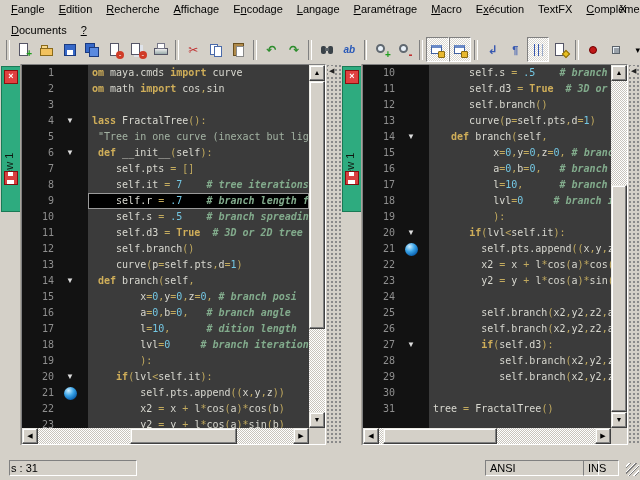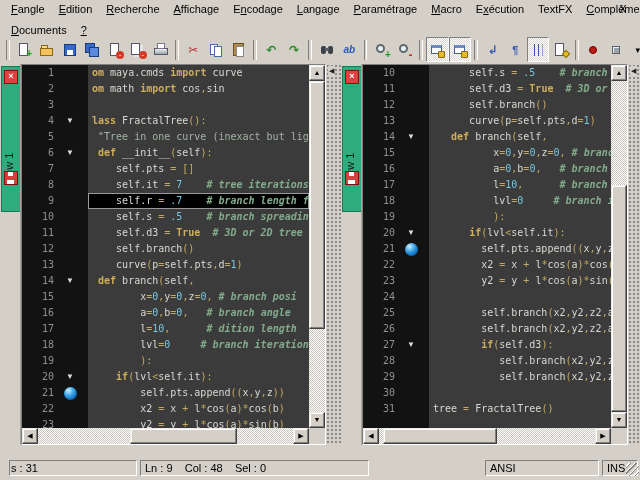--- a/index.html
+++ b/index.html
@@ -122,21 +122,21 @@
   .dotstrip .collapse{position:absolute;top:2px;left:2px;font-size:7px;color:#222;background:#d4d0c8;padding:1px;}
 
   
   #statusbar{position:absolute;left:0;top:458px;height:20px;right:0;background:#d4d0c8;margin-left:9px;}
   .scell{position:absolute;top:2px;height:16px;box-sizing:border-box;padding:1px 4px;white-space:pre;
          border:1px solid;border-color:#808080 #fff #fff #808080;font-size:11px;line-height:13px;overflow:hidden;}
   #scell-doc{left:0;width:128px;padding-left:1px;}
   #scell-cursor{left:131px;width:229px;}
   #scell-eol{left:363px;width:110px;}
   #scell-enc{left:476px;width:114px;}
-  #scell-ins{left:593px;width:36px;}
+  #scell-ins{left:574px;width:36px;}
   #grip{position:absolute;right:1px;bottom:2px;width:13px;height:13px;
         background:repeating-linear-gradient(135deg,transparent 0 2px,#fff 2px 3px,#808080 3px 4px);}
 </style>
 </head>
 <body>
 
 <div id="app">
 
   <div id="menurow1" class="menurow">
       <span class="menu-item"><span></span><u>F</u><span>angle</span></span>
@@ -540,19 +540,18 @@
     </div>
     <div class="corner"></div>
   </div>
 
   <div class="dotstrip" style="left:628px;width:12px;">
     <div class="collapse">◀</div>
   </div>
 
   <div id="statusbar">
     <div class="scell" id="scell-doc">s : 31</div>
-    <div class="scell" id="scell-cursor">Ln : 9    Col : 48    Sel : 0</div>
     <div class="scell" id="scell-enc">ANSI</div>
     <div class="scell" id="scell-ins">INS</div>
     <div id="grip"></div>
   </div>
 
 </div>
 
 </body></html>

